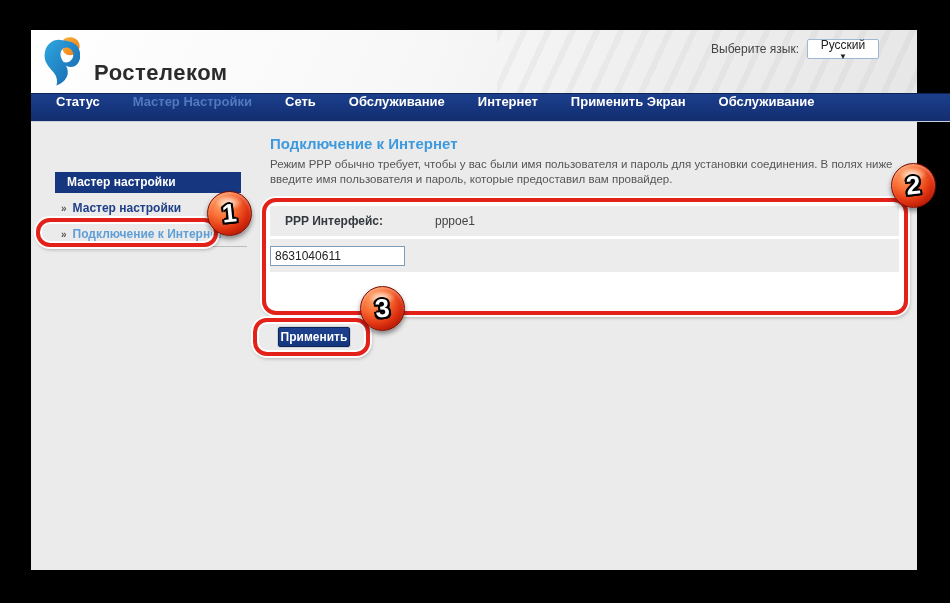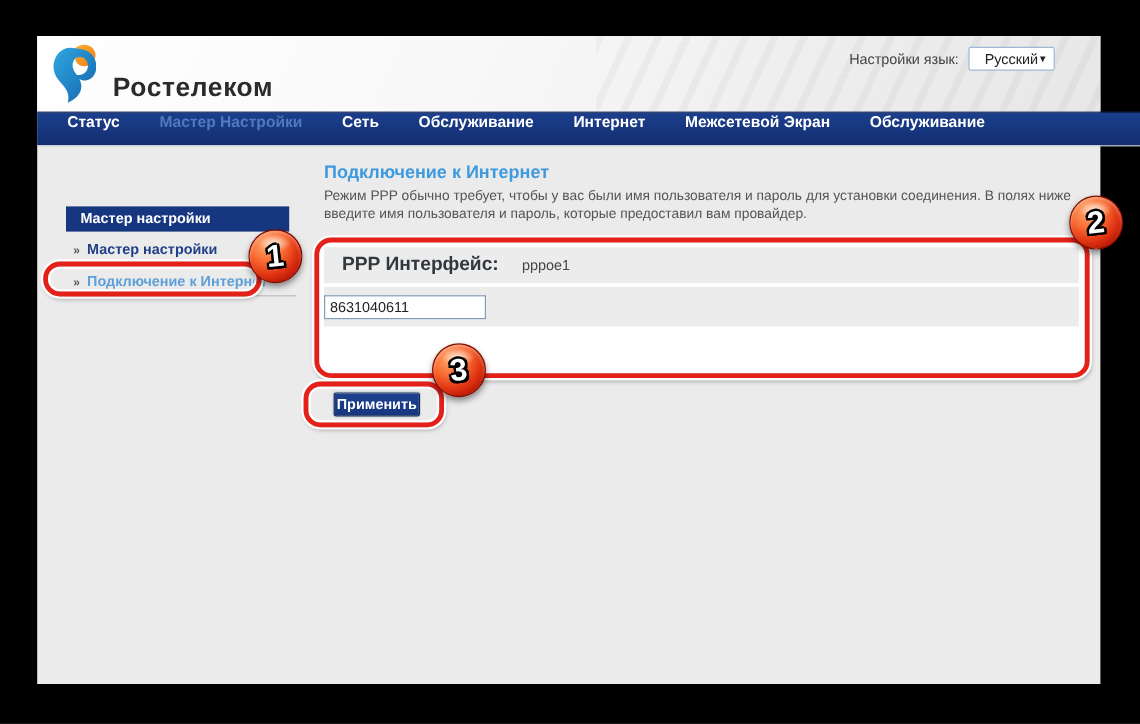--- a/index.html
+++ b/index.html
@@ -14,21 +14,21 @@
             background:linear-gradient(115deg,#ffffff 0%,#f7f7f7 45%,#ededed 75%,#e7e7e7 100%); }
   .header .streaks { position:absolute; right:0; top:0; width:420px; height:63px;
             background:repeating-linear-gradient(115deg, rgba(0,0,0,0.035) 0 6px, rgba(255,255,255,0) 6px 22px); }
   .logo { position:absolute; left:13px; top:5px; display:flex; align-items:center; }
   .logo-text { position:absolute; left:50px; top:25px; font-size:22px; font-weight:bold;
                color:#2b2b2b; letter-spacing:0.5px; }
   .lang { position:absolute; right:38px; top:9px; display:flex; align-items:center; gap:8px; }
   .lang-label { font-size:12px; color:#444; }
   .lang-select { width:72px; height:20px; font-size:12px; color:#222; background:#fff;
                  border:1px solid #9db8d2; border-radius:2px; display:flex;
-                 align-items:center; justify-content:flex-end; padding:0 5px; cursor:pointer; }
+                 align-items:center; justify-content:center; padding:0 5px; cursor:pointer;flex-direction:column; }
   .lang-caret { font-size:8px; color:#222; }
 
   
   .nav { position:absolute; left:0; top:63px; width:949px; height:29px;
          background:linear-gradient(#1c3f8c,#16357d 55%,#132e6f);
          border-top:1px solid #0e2456; border-bottom:1px solid #c9d0dc;
          display:flex; align-items:flex-start; gap:33px; padding-left:25px; }
   .nav-item { font-size:13px; font-weight:bold; color:#ffffff; cursor:pointer; white-space:nowrap; }
   .nav-item.active { color:#5179bd; }
 
@@ -48,21 +48,21 @@
   .page-title { position:absolute; left:239px; top:105px; font-size:15px;
                 font-weight:bold; color:#3e9ade; }
   .page-desc { position:absolute; left:239px; top:127px; width:636px;
                font-size:11.5px; line-height:15px; color:#555; }
 
   .form-panel { position:absolute; left:235px; top:172px; width:637px; height:107px;
                 background:#ffffff; padding:4px; }
   .form-row { display:flex; align-items:center; height:30px; background:#ececec;
               margin-bottom:3px; }
   .form-row:last-child { margin-bottom:0; height:33px; }
-  .form-label { width:165px; padding-left:15px; font-size:16px; font-weight:bold; color:#33383f; }
+  .form-label { width:165px; padding-left:15px; font-size:12px; font-weight:bold; color:#33383f; }
   .form-value { font-size:12px; color:#444; }
   .form-input { width:135px; height:20px; border:1px solid #7f9db9; background:#fff;
                 font-size:12px; color:#222; padding:1px 4px;
                 font-family:"Liberation Sans", sans-serif; }
 
   .apply-btn { position:absolute; left:247px; top:297px; width:72px; height:20px;
                background:linear-gradient(#1d4190,#16367f); color:#fff; font-size:12px;
                font-weight:bold; border:1px solid #0e2456; border-radius:2px;
                cursor:pointer; font-family:"Liberation Sans", sans-serif;
                box-shadow:0 0 0 1px #cfd4da; }
@@ -113,35 +113,35 @@
               <stop offset="0" stop-color="#2fa8e0"></stop>
                 <stop offset="1" stop-color="#1563ac"></stop>
             </linearGradient>
           </defs>
           <path fill="url(#og)" d="M31,6 C40,-1 54,2 57,13 C59,23 52,31 42,31 C36,31 31,27 30,22 C34,17 34,11 31,6 Z"></path>
           <path fill="url(#bl)" d="M30,7 C15,3 2,14 1,30 C0,45 11,52 17,61 C21,67 22,73 20,80 C32,75 40,66 38,55 C37,46 29,41 27,33 C25,24 31,17 39,19 C46,21 49,29 46,36 C43,42 36,44 31,42 C34,50 45,53 52,47 C60,40 61,26 53,16 C47,9 38,8 30,7 Z"></path>
         </svg>
         <span class="logo-text">Ростелеком</span>
       </div>
       <div class="lang">
-        <span class="lang-label">Настройки язык:</span>
+        <span class="lang-label">Выберите язык:</span>
         <div class="lang-select">
           <span>Русский</span>
           <span class="lang-caret">▼</span>
         </div>
       </div>
     </div>
 
     <div class="nav">
       <span class="nav-item">Статус</span>
       <span class="nav-item active">Мастер Настройки</span>
       <span class="nav-item">Сеть</span>
       <span class="nav-item">Обслуживание</span>
       <span class="nav-item">Интернет</span>
-      <span class="nav-item">Межсетевой Экран</span>
+      <span class="nav-item">Применить Экран</span>
       <span class="nav-item">Обслуживание</span>
     </div>
 
     <div class="side-header">Мастер настройки</div>
     <div class="side-item" id="side-item-0">
       <span class="arrow">»</span><span>Мастер настройки</span>
     </div>
     <div class="side-item active" id="side-item-1">
       <span class="arrow">»</span><span>Подключение к Интернет</span>
     </div>

